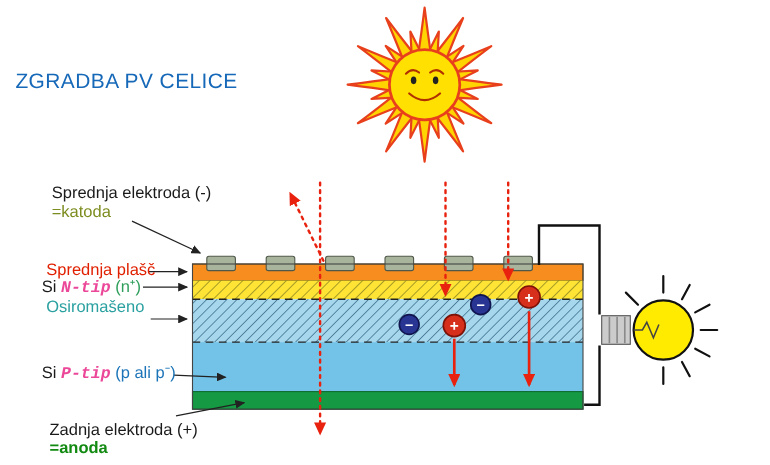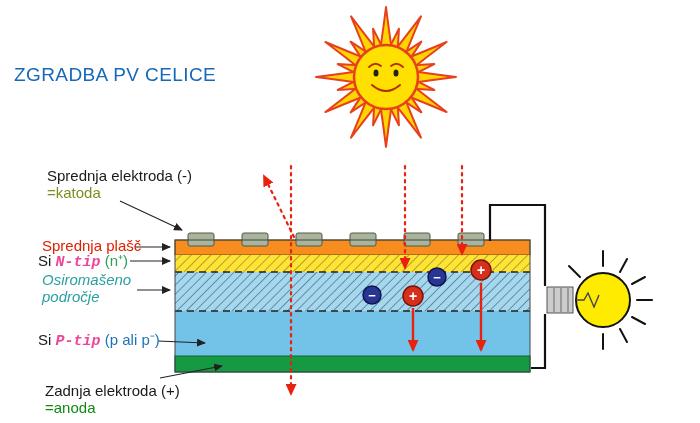--- a/index.html
+++ b/index.html
@@ -4,22 +4,22 @@
 <style>
   html,body{margin:0;padding:0;background:#fff;}
   .canvas{position:relative;width:700px;height:423px;background:#ffffff;overflow:hidden;
           font-family:"Liberation Sans",sans-serif;}
   .canvas svg{position:absolute;left:0;top:0;}
   .title{position:absolute;left:14px;top:64px;font-size:19px;font-weight:normal;
          color:#1668B8;letter-spacing:.4px;}
   .lbl{position:absolute;font-size:15px;color:#1a1a1a;white-space:nowrap;line-height:17px;}
   .red{color:#E02000;}
   .katoda{color:#7D8C1E;}
-  .anoda{color:#128A12;}
-  .teal{color:#2AA0A0;font-style:italic;}
+  .anoda{color:#128A12;font-weight:bold;}
+  .teal{color:#2AA0A0;}
   .tip{color:#ec4899;font-style:italic;font-weight:bold;font-family:Liberation Mono, monospace;}
   .nsuf{color:#2E9E5B;}
   .psuf{color:#1B74B8;}
 </style>
 </head>
 <body>
 
 <div class="canvas">
 
 <svg width="700" height="423" viewBox="0 0 700 423" xmlns="http://www.w3.org/2000/svg">
@@ -168,21 +168,20 @@
   <div>Sprednja elektroda (-)</div>
   <div class="katoda">=katoda</div>
 </div>
 
 <div class="lbl red" style="left:42px;top:237px">Sprednja plašč</div>
 
 <div class="lbl" style="left:38px;top:252px"><span>Si </span><span class="tip">N-tip</span><span class="nsuf"> (n⁺)</span></div>
 
 <div class="lbl teal" style="left:42px;top:271px">
   <div>Osiromašeno</div>
-  <div>področje</div>
 </div>
 
 <div class="lbl" style="left:38px;top:331px"><span>Si </span><span class="tip">P-tip</span><span class="psuf"> (p ali p⁻)</span></div>
 
 <div class="lbl" style="left:45px;top:382px">
   <div>Zadnja elektroda (+)</div>
   <div class="anoda">=anoda</div>
 </div>
 
 </div>

